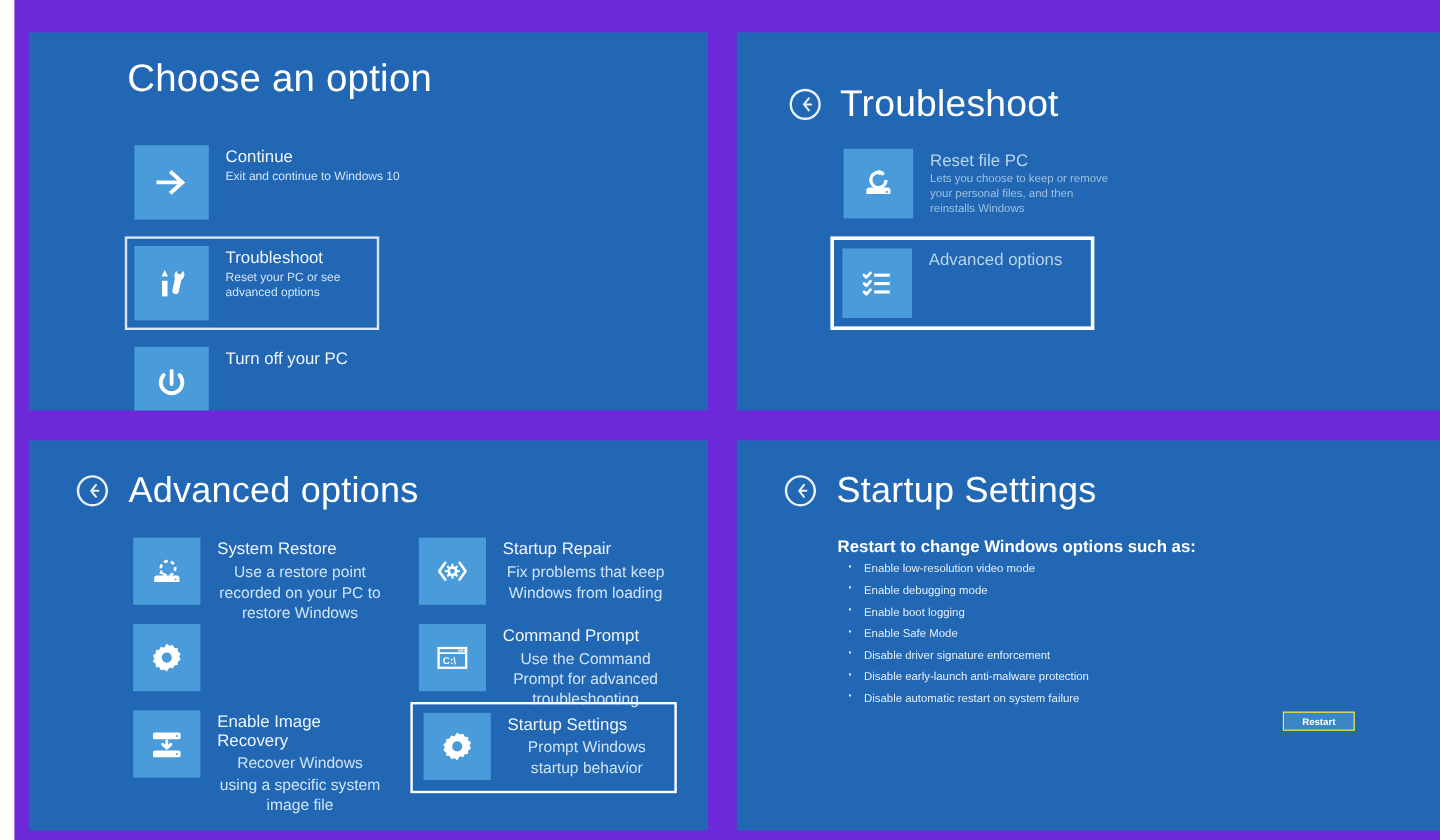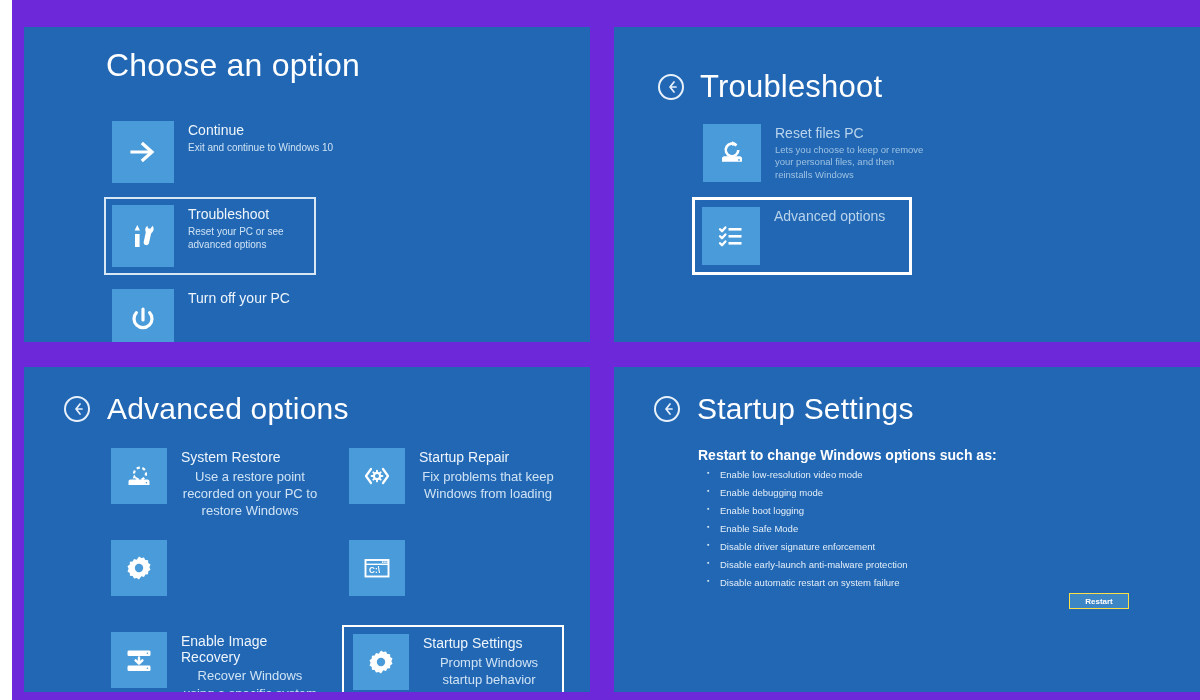--- a/index.html
+++ b/index.html
@@ -45,21 +45,21 @@
   #panel-trouble .tile{width:58px;height:58px;}
   #panel-trouble .tl-title{font-size:14px;color:#b9d4ec;}
   #panel-trouble .tl-sub{font-size:9.5px;color:#9dc2e2;}
   #panel-trouble .r{margin-bottom:10px;padding:5px;}
   #panel-trouble .r.on{border:3px solid #ffffff;padding:7px;width:200px;margin-left:-6px;}
 
   
   #panel-advanced .p3-h{position:absolute;left:40px;top:25px;}
   #panel-advanced .p3-h .ttl{font-size:30px;margin-left:17px;}
   #panel-advanced .grid{position:absolute;left:82px;top:76px;display:grid;
-        grid-template-columns:218px 218px;grid-auto-rows:72px;column-gap:20px;row-gap:0px;gap:20px;}
+        grid-template-columns:218px 218px;grid-auto-rows:72px;column-gap:20px;row-gap:0px;}
   #panel-advanced .tile{width:56px;height:56px;}
   #panel-advanced .tl-title{font-size:14px;}
   #panel-advanced .tl-sub{font-size:13px;text-align:center;}
   #panel-advanced .cell{padding:5px;}
   #panel-advanced .cell.on{border:2px solid #ffffff;margin:-2px;padding:7px 7px 7px 9px;}
 
   
   #panel-startup .p4-h{position:absolute;left:40px;top:25px;}
   #panel-startup .p4-h .ttl{font-size:30px;margin-left:17px;}
   #panel-startup .intro{position:absolute;left:84px;top:80px;font-size:14px;font-weight:700;color:#fff;}
@@ -139,21 +139,21 @@
       <div class="tile-row r">
         <div class="tile">
           <svg width="34" height="34" viewBox="0 0 34 34">
             <path d="M21.5 9.5a6.3 6.3 0 1 0 1.8 4.4" fill="none" stroke="#fff" stroke-width="2.6"></path>
             <path d="M17 5.2l4.6 2.2-4.3 2.6z" fill="#fff"></path>
             <path d="M7 22.5c0-1.2 1-2.2 2.2-2.2h15.6c1.2 0 2.2 1 2.2 2.2v3.2H7z" fill="#fff"></path>
             <circle cx="24" cy="23.9" r=".9" fill="#4a9bd9"></circle>
           </svg>
         </div>
         <div class="tl-txt" style="max-width:150px;">
-          <div class="tl-title">Reset files PC</div>
+          <div class="tl-title">Reset file PC</div>
           <div class="tl-sub">Lets you choose to keep or remove your personal files, and then reinstalls Windows</div>
         </div>
       </div>
 
       <div class="tile-row r on">
         <div class="tile">
           <svg width="34" height="34" viewBox="0 0 34 34">
             <path d="M6 10.2l2 2 3.4-3.8" fill="none" stroke="#fff" stroke-width="2.3" stroke-linecap="round" stroke-linejoin="round"></path>
             <path d="M6 17.2l2 2 3.4-3.8" fill="none" stroke="#fff" stroke-width="2.3" stroke-linecap="round" stroke-linejoin="round"></path>
             <path d="M6 24.2l2 2 3.4-3.8" fill="none" stroke="#fff" stroke-width="2.3" stroke-linecap="round" stroke-linejoin="round"></path>
@@ -228,20 +228,24 @@
           <svg width="32" height="32" viewBox="0 0 32 32">
             <rect x="4.5" y="8" width="23" height="16.5" fill="none" stroke="#fff" stroke-width="1.9"></rect>
             <path d="M4.5 12.3h23" stroke="#fff" stroke-width="1.4"></path>
             <g fill="#fff">
                 <rect x="21" y="9.4" width="1.5" height="1.5"></rect>
                 <rect x="23.2" y="9.4" width="1.5" height="1.5"></rect>
                 <rect x="25.4" y="9.4" width="1.5" height="1.5"></rect>
               </g>
             <text x="8" y="21.4" font-family="'Liberation Sans',sans-serif" font-size="8.2" font-weight="bold" fill="#fff">C:\</text>
           </svg>
+        </div>
+        <div class="tl-txt">
+          <div class="tl-title">Command Prompt</div>
+          <div class="tl-sub">Use the Command Prompt for advanced troubleshooting</div>
         </div>
       </div>
 
       <div class="tile-row cell">
         <div class="tile">
           <svg width="32" height="32" viewBox="0 0 32 32">
             <rect x="4.5" y="6.5" width="23" height="5.6" rx="1.4" fill="#fff"></rect>
             <circle cx="24.4" cy="9.3" r=".8" fill="#4a9bd9"></circle>
             <rect x="4.5" y="21.5" width="23" height="5.6" rx="1.4" fill="#fff"></rect>
             <circle cx="24.4" cy="24.3" r=".8" fill="#4a9bd9"></circle>

